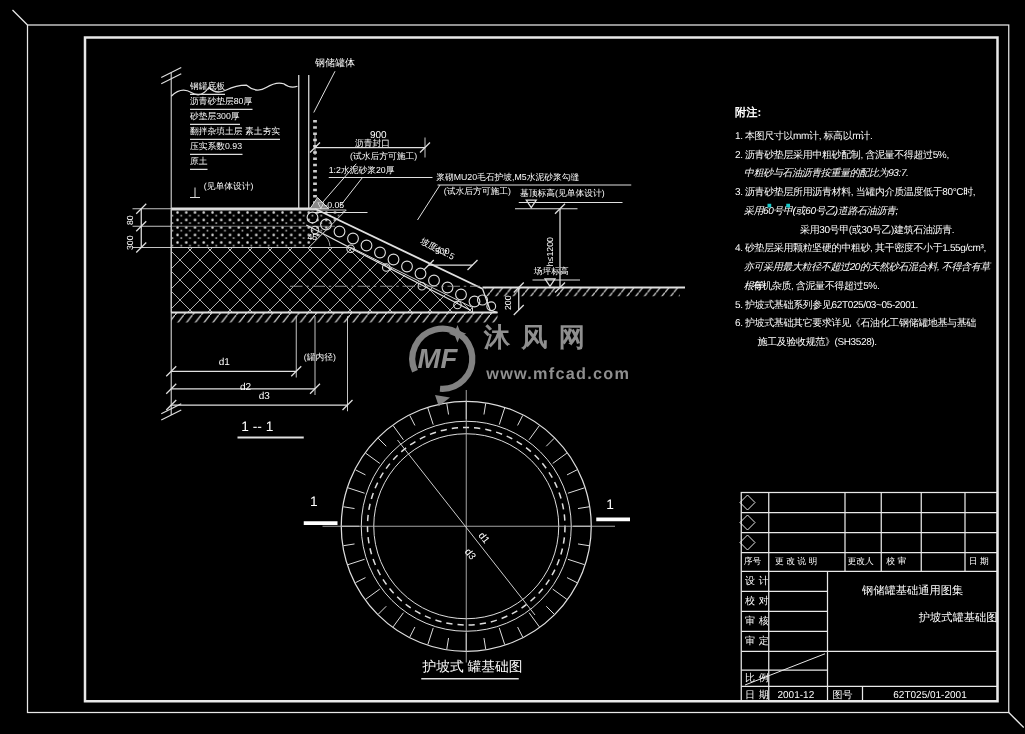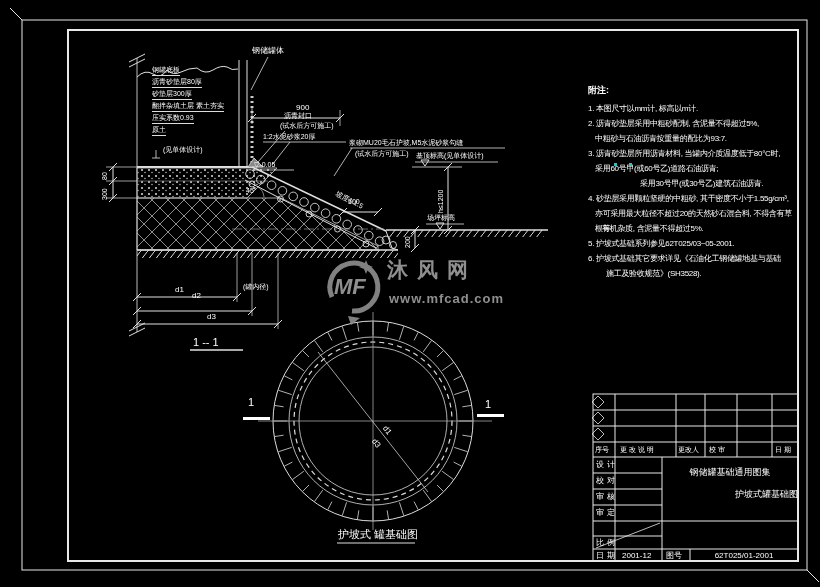--- a/index.html
+++ b/index.html
@@ -12,21 +12,21 @@
   .t11{font-size:11px;}
   .u{border-bottom:1px solid #ddd;padding-bottom:1px;}
   .rot-90{transform:rotate(-90deg);transform-origin:left top;}
   .rot27{transform:rotate(27deg);transform-origin:left top;}
   .rot52{transform:rotate(52deg);transform-origin:left top;}
   .ctr{text-align:center;}
   
   #notes{position:absolute;left:588px;top:84px;width:208px;color:#fff;}
   #notes .hd{font-size:9px;font-weight:bold;margin-bottom:4px;}
   .nl{font-size:8px;line-height:15px;height:15px;letter-spacing:-0.3px;color:#fff;}
-  .ind1{padding-left:7px;}.ind2{padding-left:14px;}.ind2b{padding-left:18px;}.ind3{padding-left:52px;}
+  .ind1{padding-left:7px;font-style:italic;}.ind2{padding-left:14px;}.ind2b{padding-left:18px;}.ind3{padding-left:52px;}
   
   .wm{position:absolute;color:#8f8f8f;}
   #wm-name{left:387px;top:256px;font-size:21px;font-weight:bold;letter-spacing:9px;}
   #wm-url{left:389px;top:291px;font-size:13px;font-weight:bold;letter-spacing:1px;}
   #wm-mf{left:334px;top:274px;font-size:22px;font-weight:bold;font-style:italic;}
   
   .tb{position:absolute;color:#fff;font-size:8px;line-height:1;white-space:nowrap;}
   .ls3{letter-spacing:3px;}
   .grip{position:absolute;width:3px;height:3px;background:#19c8c8;}
 </style>
@@ -274,21 +274,21 @@
 <div class="t t7 rot27" style="left:338px;top:190px;">坡度1:1.5</div>
 <div class="t t7" style="left:348px;top:198px;">500</div>
 <div class="t t7" style="left:427px;top:214px;">场坪标高</div>
 <div class="t t7 rot-90" style="left:437px;top:213px;">h≤1200</div>
 <div class="t t7 rot-90" style="left:404px;top:248px;">200</div>
 <div class="t t7 rot-90" style="left:101px;top:180px;">80</div>
 <div class="t t7 rot-90" style="left:101px;top:200px;">300</div>
 
 <div class="t" style="left:175px;top:285px;">d1</div>
 <div class="t t7" style="left:243px;top:283px;">(罐内径)</div>
-<div class="t" style="left:192px;top:291px;">d2</div>
+<div class="t" style="left:192px;top:305px;">d2</div>
 <div class="t" style="left:207px;top:312px;">d3</div>
 <div class="t t11" style="left:193px;top:336px;">1 -- 1</div>
 
 <div class="t t11" style="left:248px;top:396px;">1</div>
 <div class="t t11" style="left:485px;top:398px;">1</div>
 <div class="t rot52" style="left:388px;top:424px;">d1</div>
 <div class="t rot52" style="left:377px;top:437px;">d3</div>
 <div class="t t11" style="left:338px;top:528px;">护坡式 罐基础图</div>
 
 <div class="wm" id="wm-mf">MF</div>

